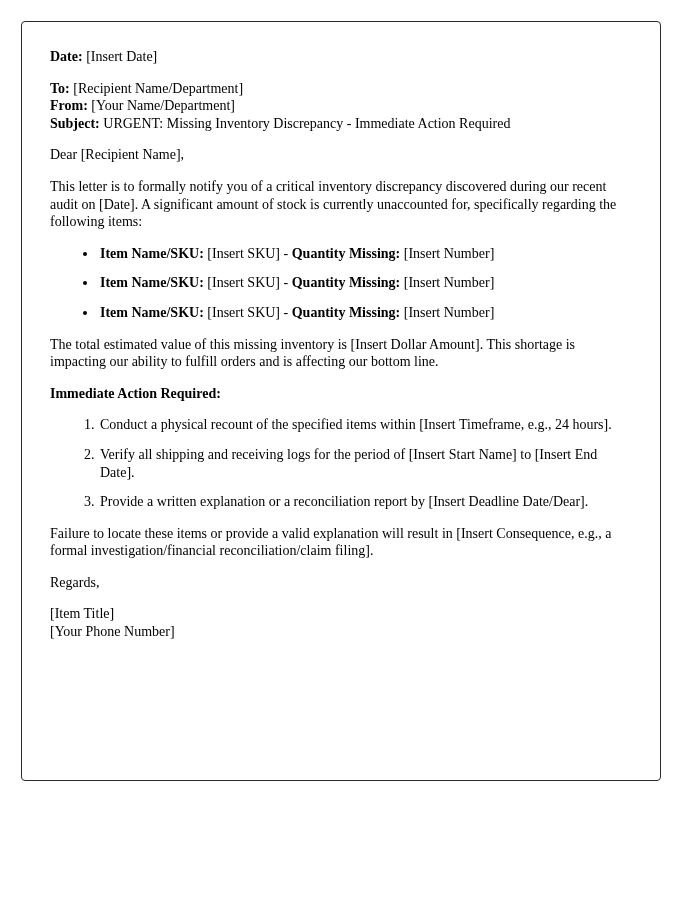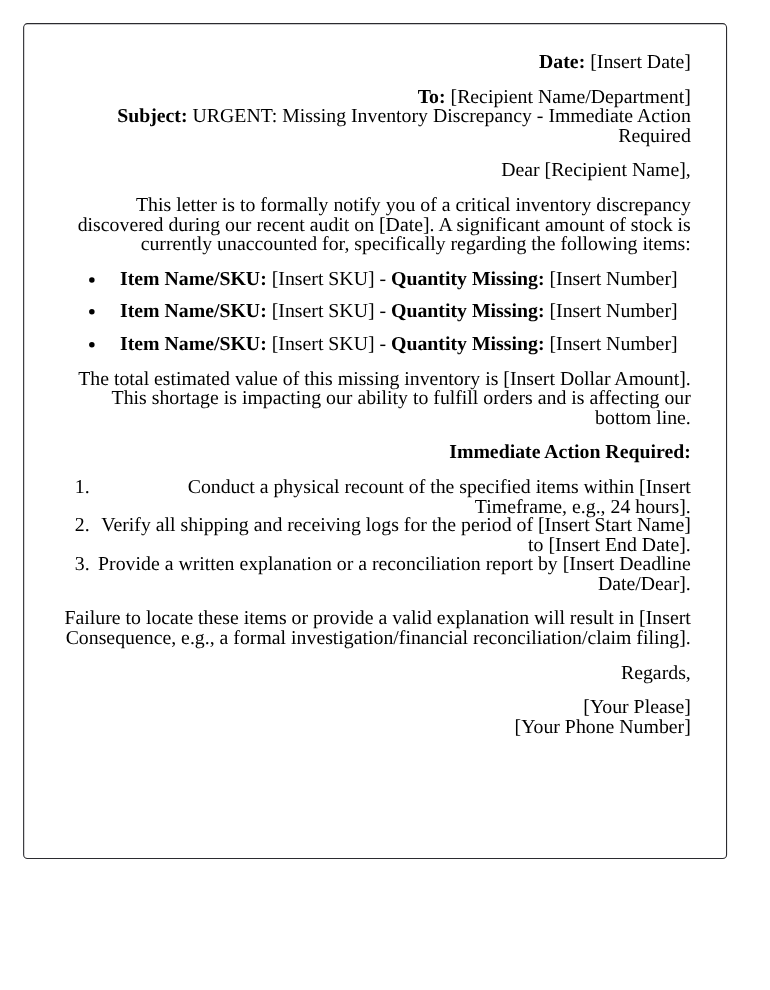--- a/index.html
+++ b/index.html
@@ -24,23 +24,23 @@
     border: 1.6px solid #2b2b2f;
     border-radius: 4px;
     box-sizing: border-box;
     background: #ffffff;
   }
   .letter-body {
     position: absolute;
     left: 28px;
     top: 26px;
     width: 578px;
-    font-size: 18px;
+    font-size: 14px;
     line-height: 17.6px;
-    text-align: right;
+    text-align: left;
   }
   .blk {
     margin: 0 0 14px 0;
   }
   .meta-block {
     margin: 0 0 14px 0;
   }
   .meta-line {
     margin: 0;
   }
@@ -56,41 +56,42 @@
     margin: 12px;
     padding-left: 2px;
     line-height: 17.6px;
   }
   ol.action-list {
     margin: 0 0 14px 0;
     padding: 0 0 0 36px;
     list-style-type: decimal;
   }
   ol.action-list li {
-    margin: 0;
+    margin: 12px;
     padding-left: 2px;
     line-height: 17.6px;
   }
   .sig-block {
     margin: 0;
   }
   .sig-line {
     margin: 0;
   }
 </style>
 </head>
 <body>
 
 <div class="page-frame">
   <div class="letter-body">
 
     <p class="blk"><b>Date:</b> <span>[Insert Date]</span></p>
 
     <div class="meta-block">
       <p class="meta-line"><b>To:</b> <span>[Recipient Name/Department]</span></p>
+      <p class="meta-line"><b>From:</b> <span>[Your Name/Department]</span></p>
       <p class="meta-line"><b>Subject:</b> <span>URGENT: Missing Inventory Discrepancy - Immediate Action Required</span></p>
     </div>
 
     <p class="blk">Dear [Recipient Name],</p>
 
     <p class="blk">This letter is to formally notify you of a critical inventory discrepancy discovered during our recent audit on [Date]. A significant amount of stock is currently unaccounted for, specifically regarding the following items:</p>
 
     <ul class="item-list">
       <li><b>Item Name/SKU:</b> <span>[Insert SKU]</span><span> - </span><b>Quantity Missing:</b> <span>[Insert Number]</span></li>
       <li><b>Item Name/SKU:</b> <span>[Insert SKU]</span><span> - </span><b>Quantity Missing:</b> <span>[Insert Number]</span></li>
@@ -106,18 +107,18 @@
       <li>Verify all shipping and receiving logs for the period of [Insert Start Name] to [Insert End Date].</li>
       <li>Provide a written explanation or a reconciliation report by [Insert Deadline Date/Dear].</li>
     </ol>
 
     <p class="blk">Failure to locate these items or provide a valid explanation will result in [Insert Consequence, e.g., a formal investigation/financial reconciliation/claim filing].</p>
 
 
     <p class="blk">Regards,</p>
 
     <div class="sig-block">
-      <p class="sig-line">[Your Please]</p>
+      <p class="sig-line">[Item Title]</p>
       <p class="sig-line">[Your Phone Number]</p>
     </div>
 
   </div>
 </div>
 
 </body></html>

